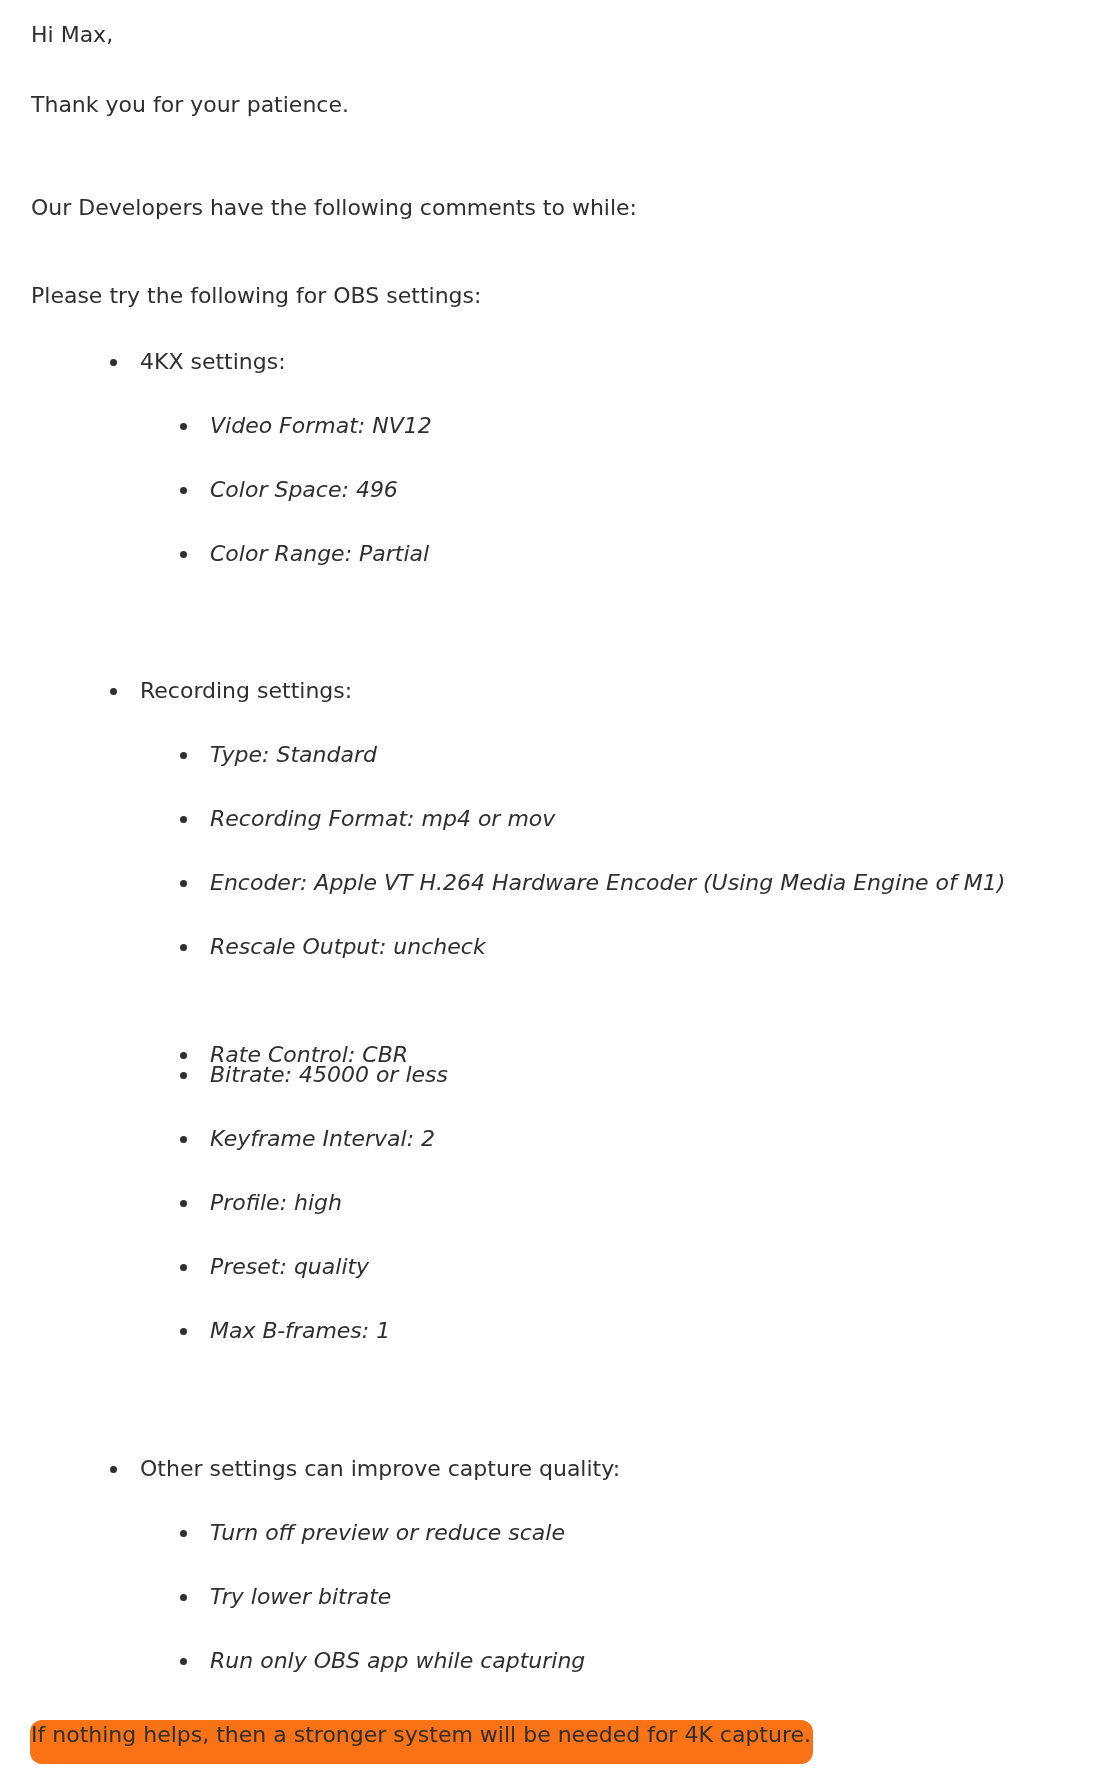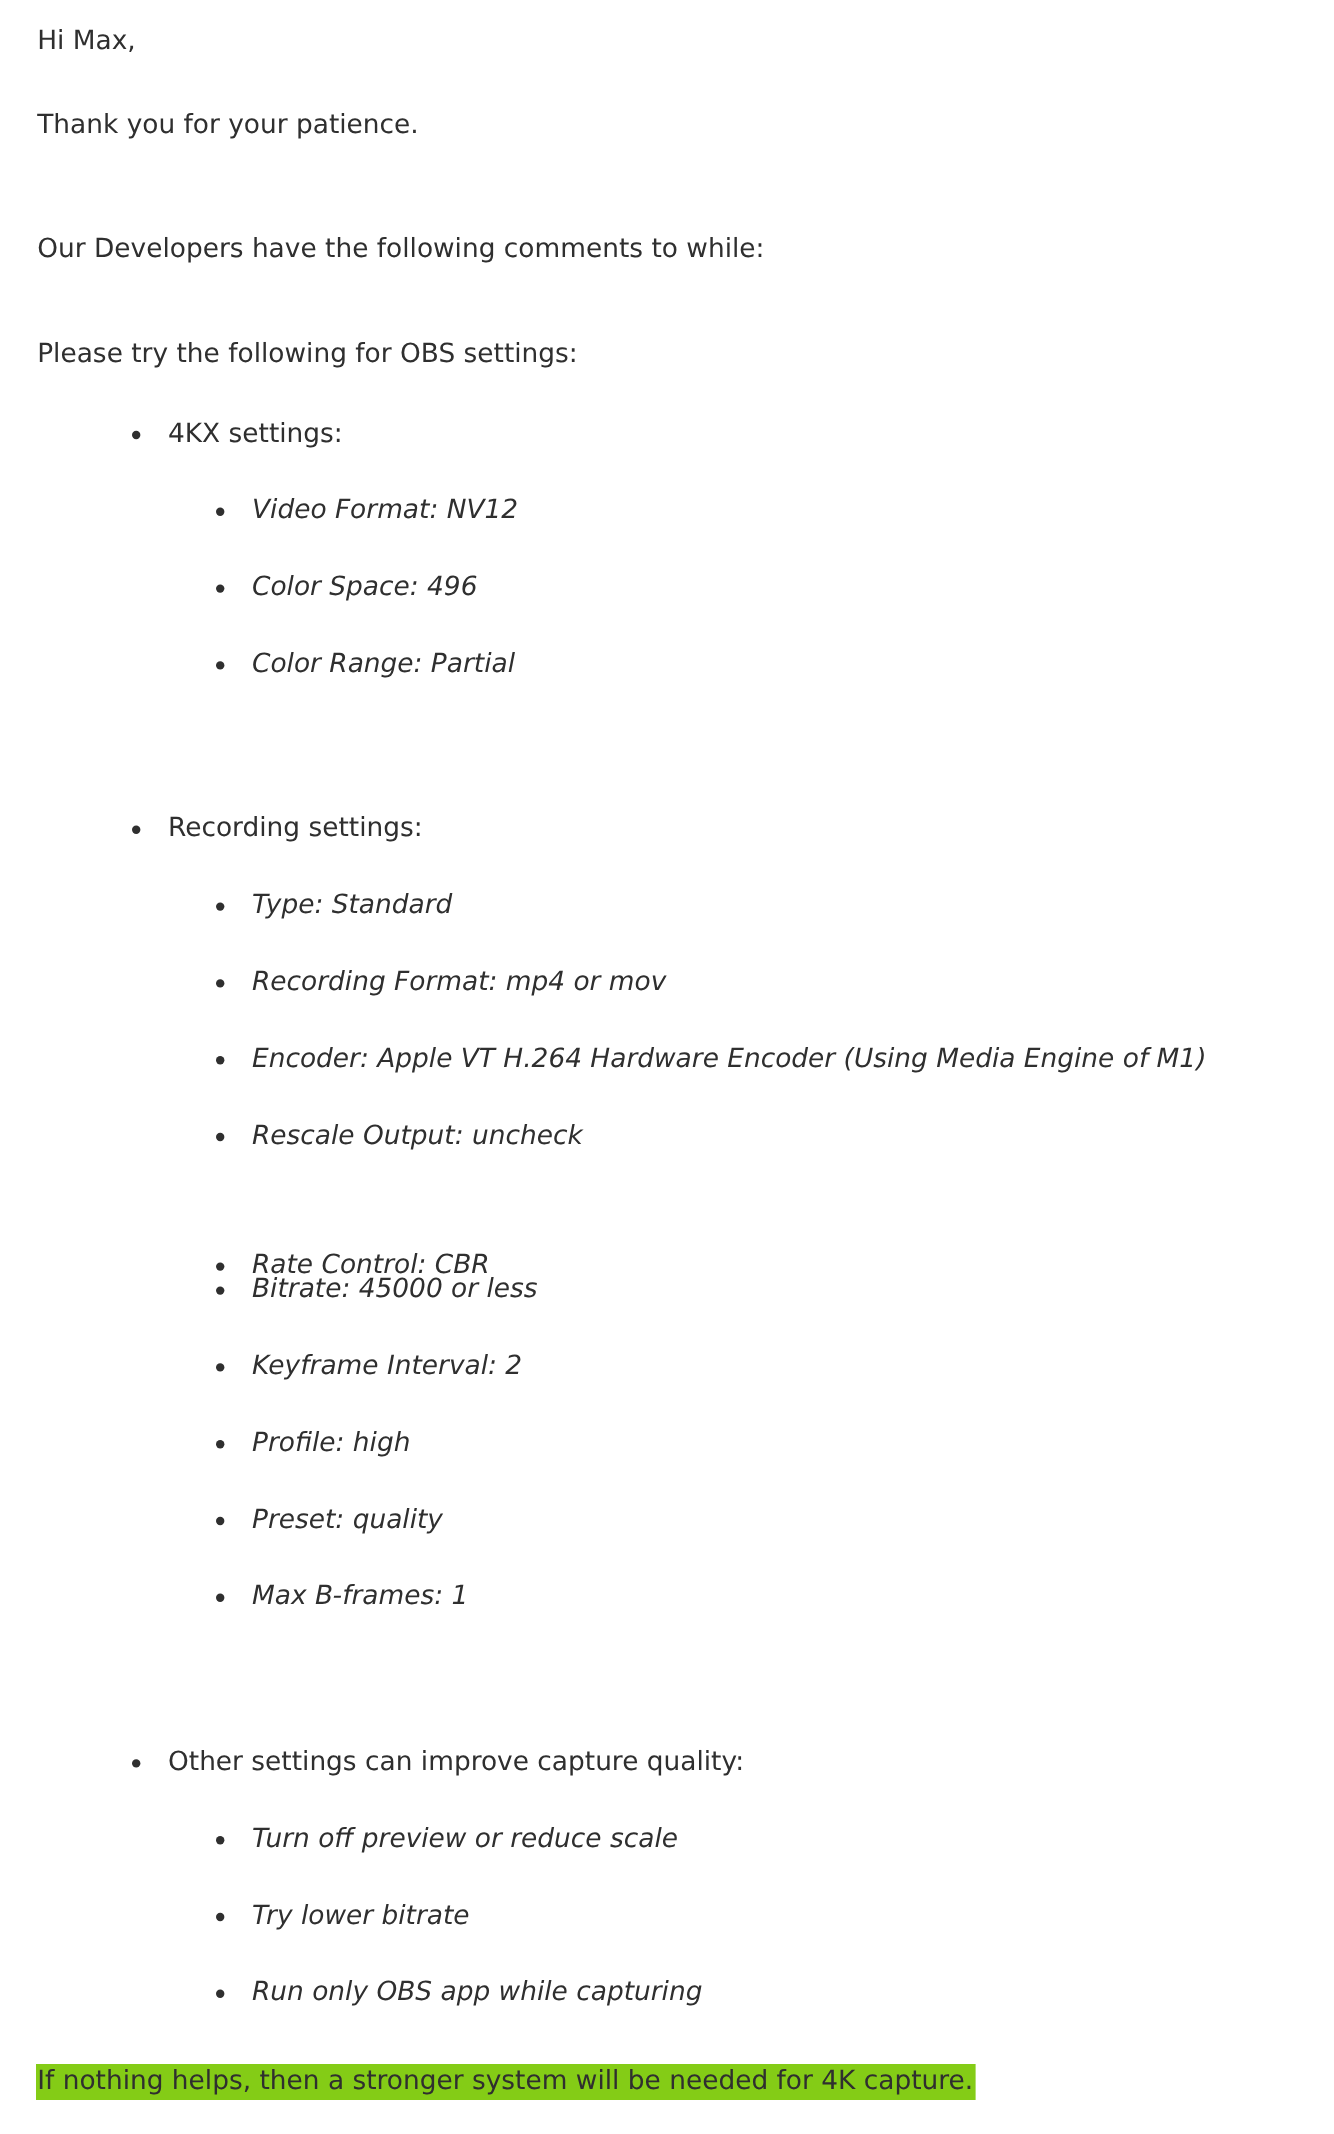--- a/index.html
+++ b/index.html
@@ -38,24 +38,25 @@
   .l2 .bullet { left: -30px; }
   .highlight-line {
     position: absolute;
     left: 30px;
     top: 1720px;
     height: 30px;
     line-height: 30px;
     white-space: nowrap;
   }
   .highlight-line span {
-    background: #84cc16;
+    background: #f97316;
     display: inline-block;
     padding: 0 2px 0 1px;
-    height: 30px;
+    height: 44px;
+    border-radius: 12px;
   }
 </style>
 </head>
 <body>
 
 <div>
 
   <div class="line p" style="top:22px">Hi Max,</div>
   <div class="line p" style="top:92px">Thank you for your patience.</div>
   <div class="line p" style="top:195px">Our Developers have the following comments to while:</div>

